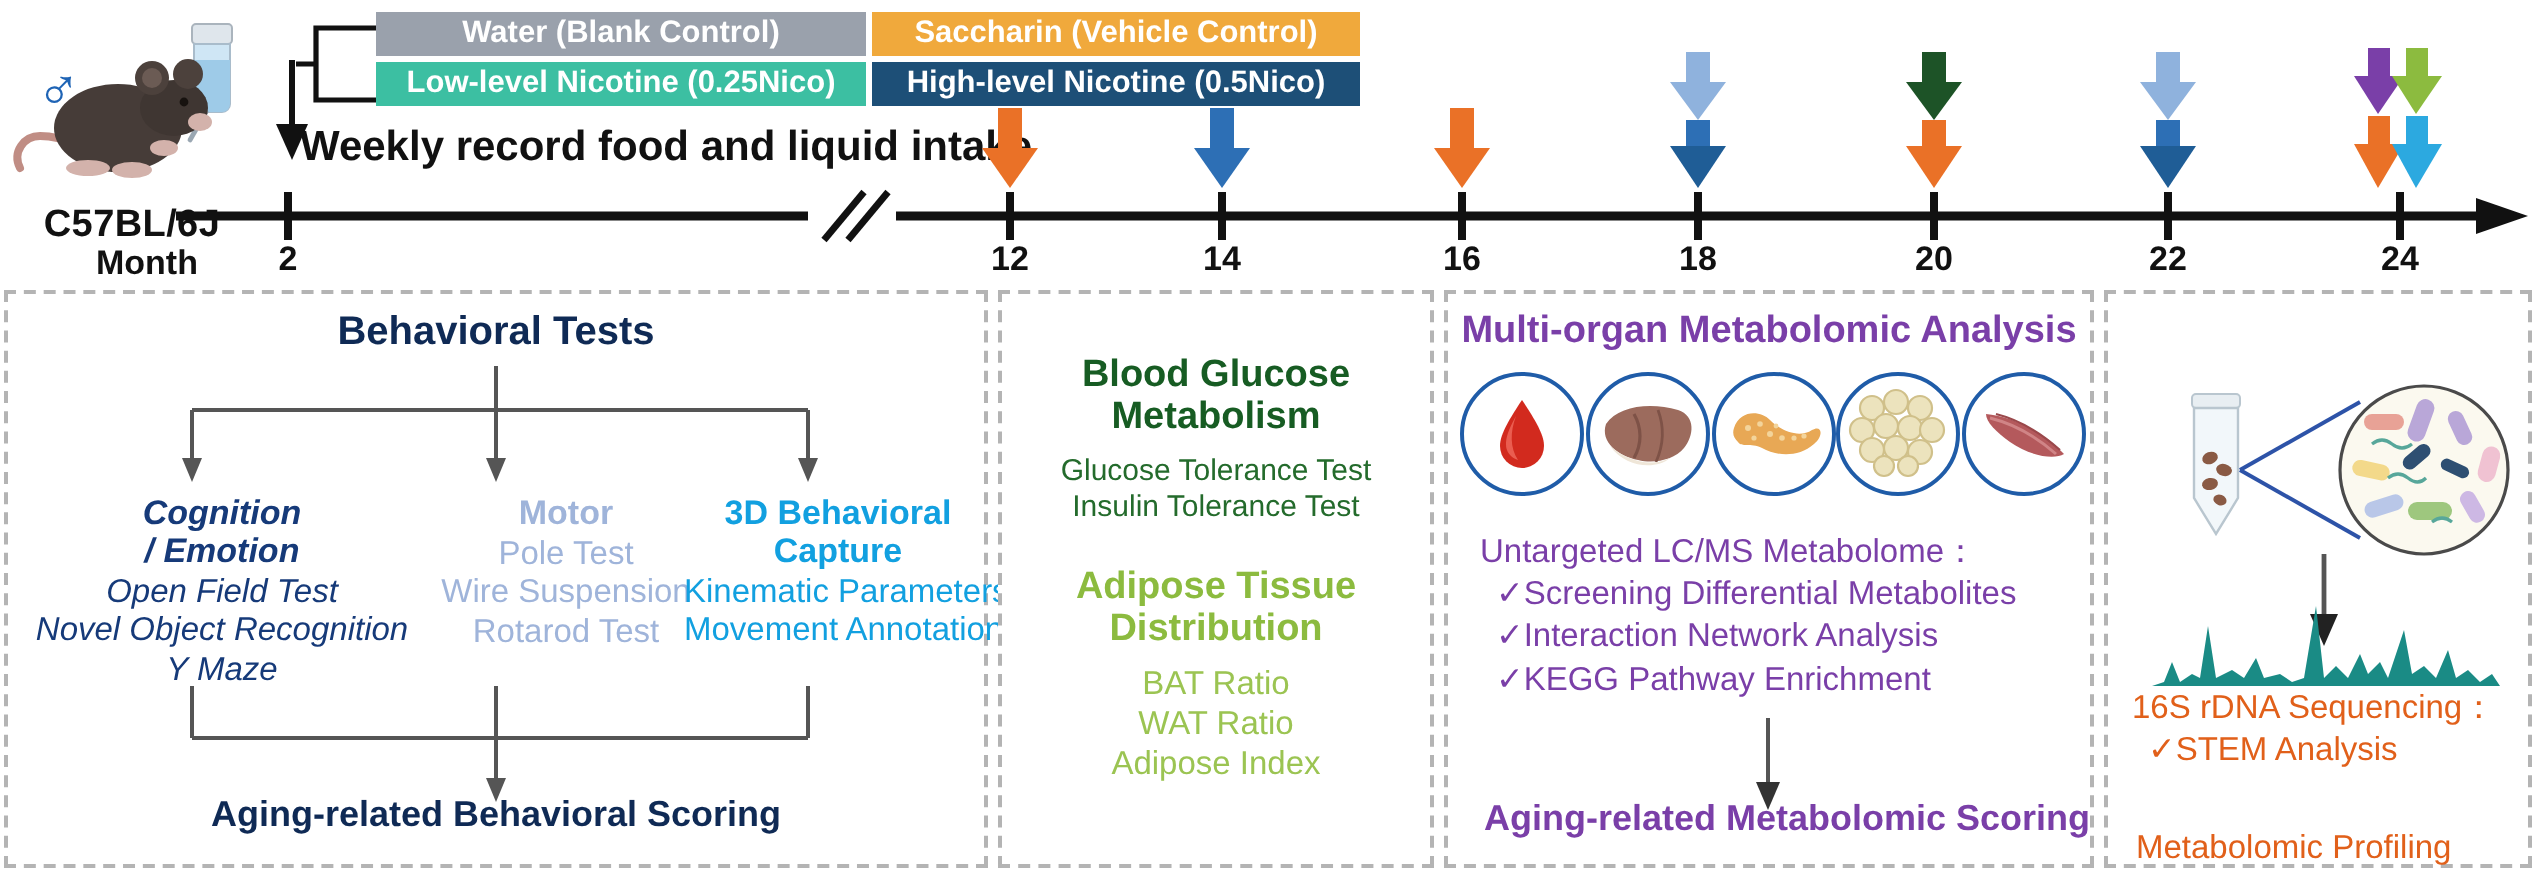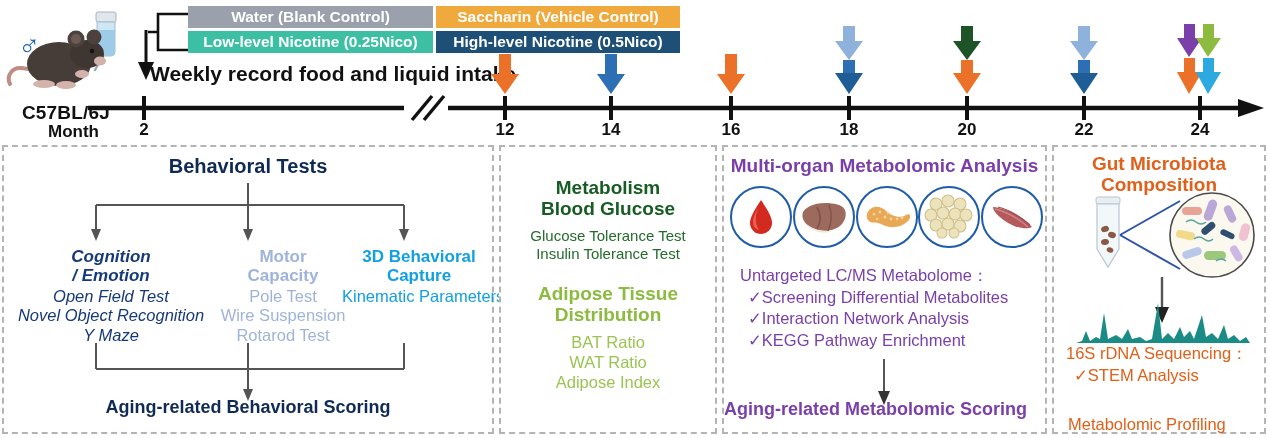--- a/index.html
+++ b/index.html
@@ -112,21 +112,21 @@
   
   .mb-title{
     position:absolute;left:0;top:8px;width:100%;text-align:center;
     font-weight:bold;font-size:19px;color:#7a3fa8;
   }
   .organ-row{position:absolute;left:6px;top:40px;width:313px;height:60px;display:flex;justify-content:space-between;align-items:center;}
   .organ{width:58px;height:58px;border-radius:50%;border:2.5px solid #1f5ca8;background:#fff;position:relative;overflow:hidden;}
   .mb-lead{position:absolute;left:16px;top:118px;font-size:16.5px;color:#7a3fa8;}
   .mb-list{position:absolute;left:24px;top:140px;font-size:16.5px;line-height:1.3;color:#7a3fa8;}
   .mb-footer{
-    position:absolute;left:0;bottom:12px;width:100%;text-align:left;
+    position:absolute;left:0;bottom:12px;width:100%;text-align:right;
     font-weight:bold;font-size:18px;color:#7a3fa8;
   }
 
   
   .gm-title{
     position:absolute;left:0;top:6px;width:100%;text-align:center;
     font-weight:bold;font-size:19px;color:#e1601a;line-height:1.13;
   }
   .gm-lead{position:absolute;left:12px;top:196px;font-size:16.5px;color:#e1601a;}
   .gm-list{position:absolute;left:20px;top:218px;font-size:16.5px;line-height:1.28;color:#e1601a;}
@@ -302,48 +302,48 @@
           <div class="col-items">
             <div class="nowrap">Open Field Test</div>
             <div class="nowrap">Novel Object Recognition</div>
             <div class="nowrap">Y Maze</div>
           </div>
         </div>
 
         <div class="col" id="col-motor">
           <div class="col-head">
             <div>Motor</div>
-            <div>Capacity</div>
           </div>
           <div class="col-items">
             <div class="nowrap">Pole Test</div>
             <div class="nowrap">Wire Suspension</div>
             <div class="nowrap">Rotarod Test</div>
           </div>
         </div>
 
         <div class="col" id="col-3d">
           <div class="col-head">
             <div>3D Behavioral</div>
             <div>Capture</div>
           </div>
           <div class="col-items">
             <div class="nowrap">Kinematic Parameters</div>
+            <div class="nowrap">Movement Annotation</div>
           </div>
         </div>
 
         <div class="bt-footer">Aging-related Behavioral Scoring</div>
       </div>
     </div>
 
     <div class="panel" id="panel-glucose">
       <div class="panel-inner">
         <div class="gl-title" id="gl-t1">
+          <div>Blood Glucose</div>
           <div>Metabolism</div>
-          <div>Blood Glucose</div>
         </div>
         <div class="gl-items" id="gl-i1">
           <div class="nowrap">Glucose Tolerance Test</div>
           <div class="nowrap">Insulin Tolerance Test</div>
         </div>
         <div class="ad-title">
           <div>Adipose Tissue</div>
           <div>Distribution</div>
         </div>
         <div class="ad-items">
@@ -426,24 +426,20 @@
           <line x1="160" y1="212" x2="160" y2="246" stroke="#555" stroke-width="2"></line>
           <polygon points="154,244 166,244 160,258" fill="#333"></polygon>
         </svg>
 
         <div class="mb-footer">Aging-related Metabolomic Scoring</div>
       </div>
     </div>
 
     <div class="panel" id="panel-microbiota">
       <div class="panel-inner">
-        <div class="gm-title">
-          <div>Gut Microbiota</div>
-          <div>Composition</div>
-        </div>
 
         <svg style="position:absolute;left:0;top:42px;width:100%;height:150px;" viewBox="0 0 210 150">
 
           <g>
             <rect x="42" y="8" width="24" height="7" rx="2" fill="#e8eef2" stroke="#b9c6cf" stroke-width="1"></rect>
             <path d="M43 15 h22 v45 l-11 18 l-11 -18 z" fill="#f2f7fa" stroke="#b9c6cf" stroke-width="1.2"></path>
             <g fill="#8a5a44">
               <ellipse cx="51" cy="40" rx="4" ry="3" transform="rotate(-20 51 40)"></ellipse>
               <ellipse cx="58" cy="46" rx="4" ry="3" transform="rotate(15 58 46)"></ellipse>
               <ellipse cx="51" cy="53" rx="4" ry="3" transform="rotate(-10 51 53)"></ellipse>

